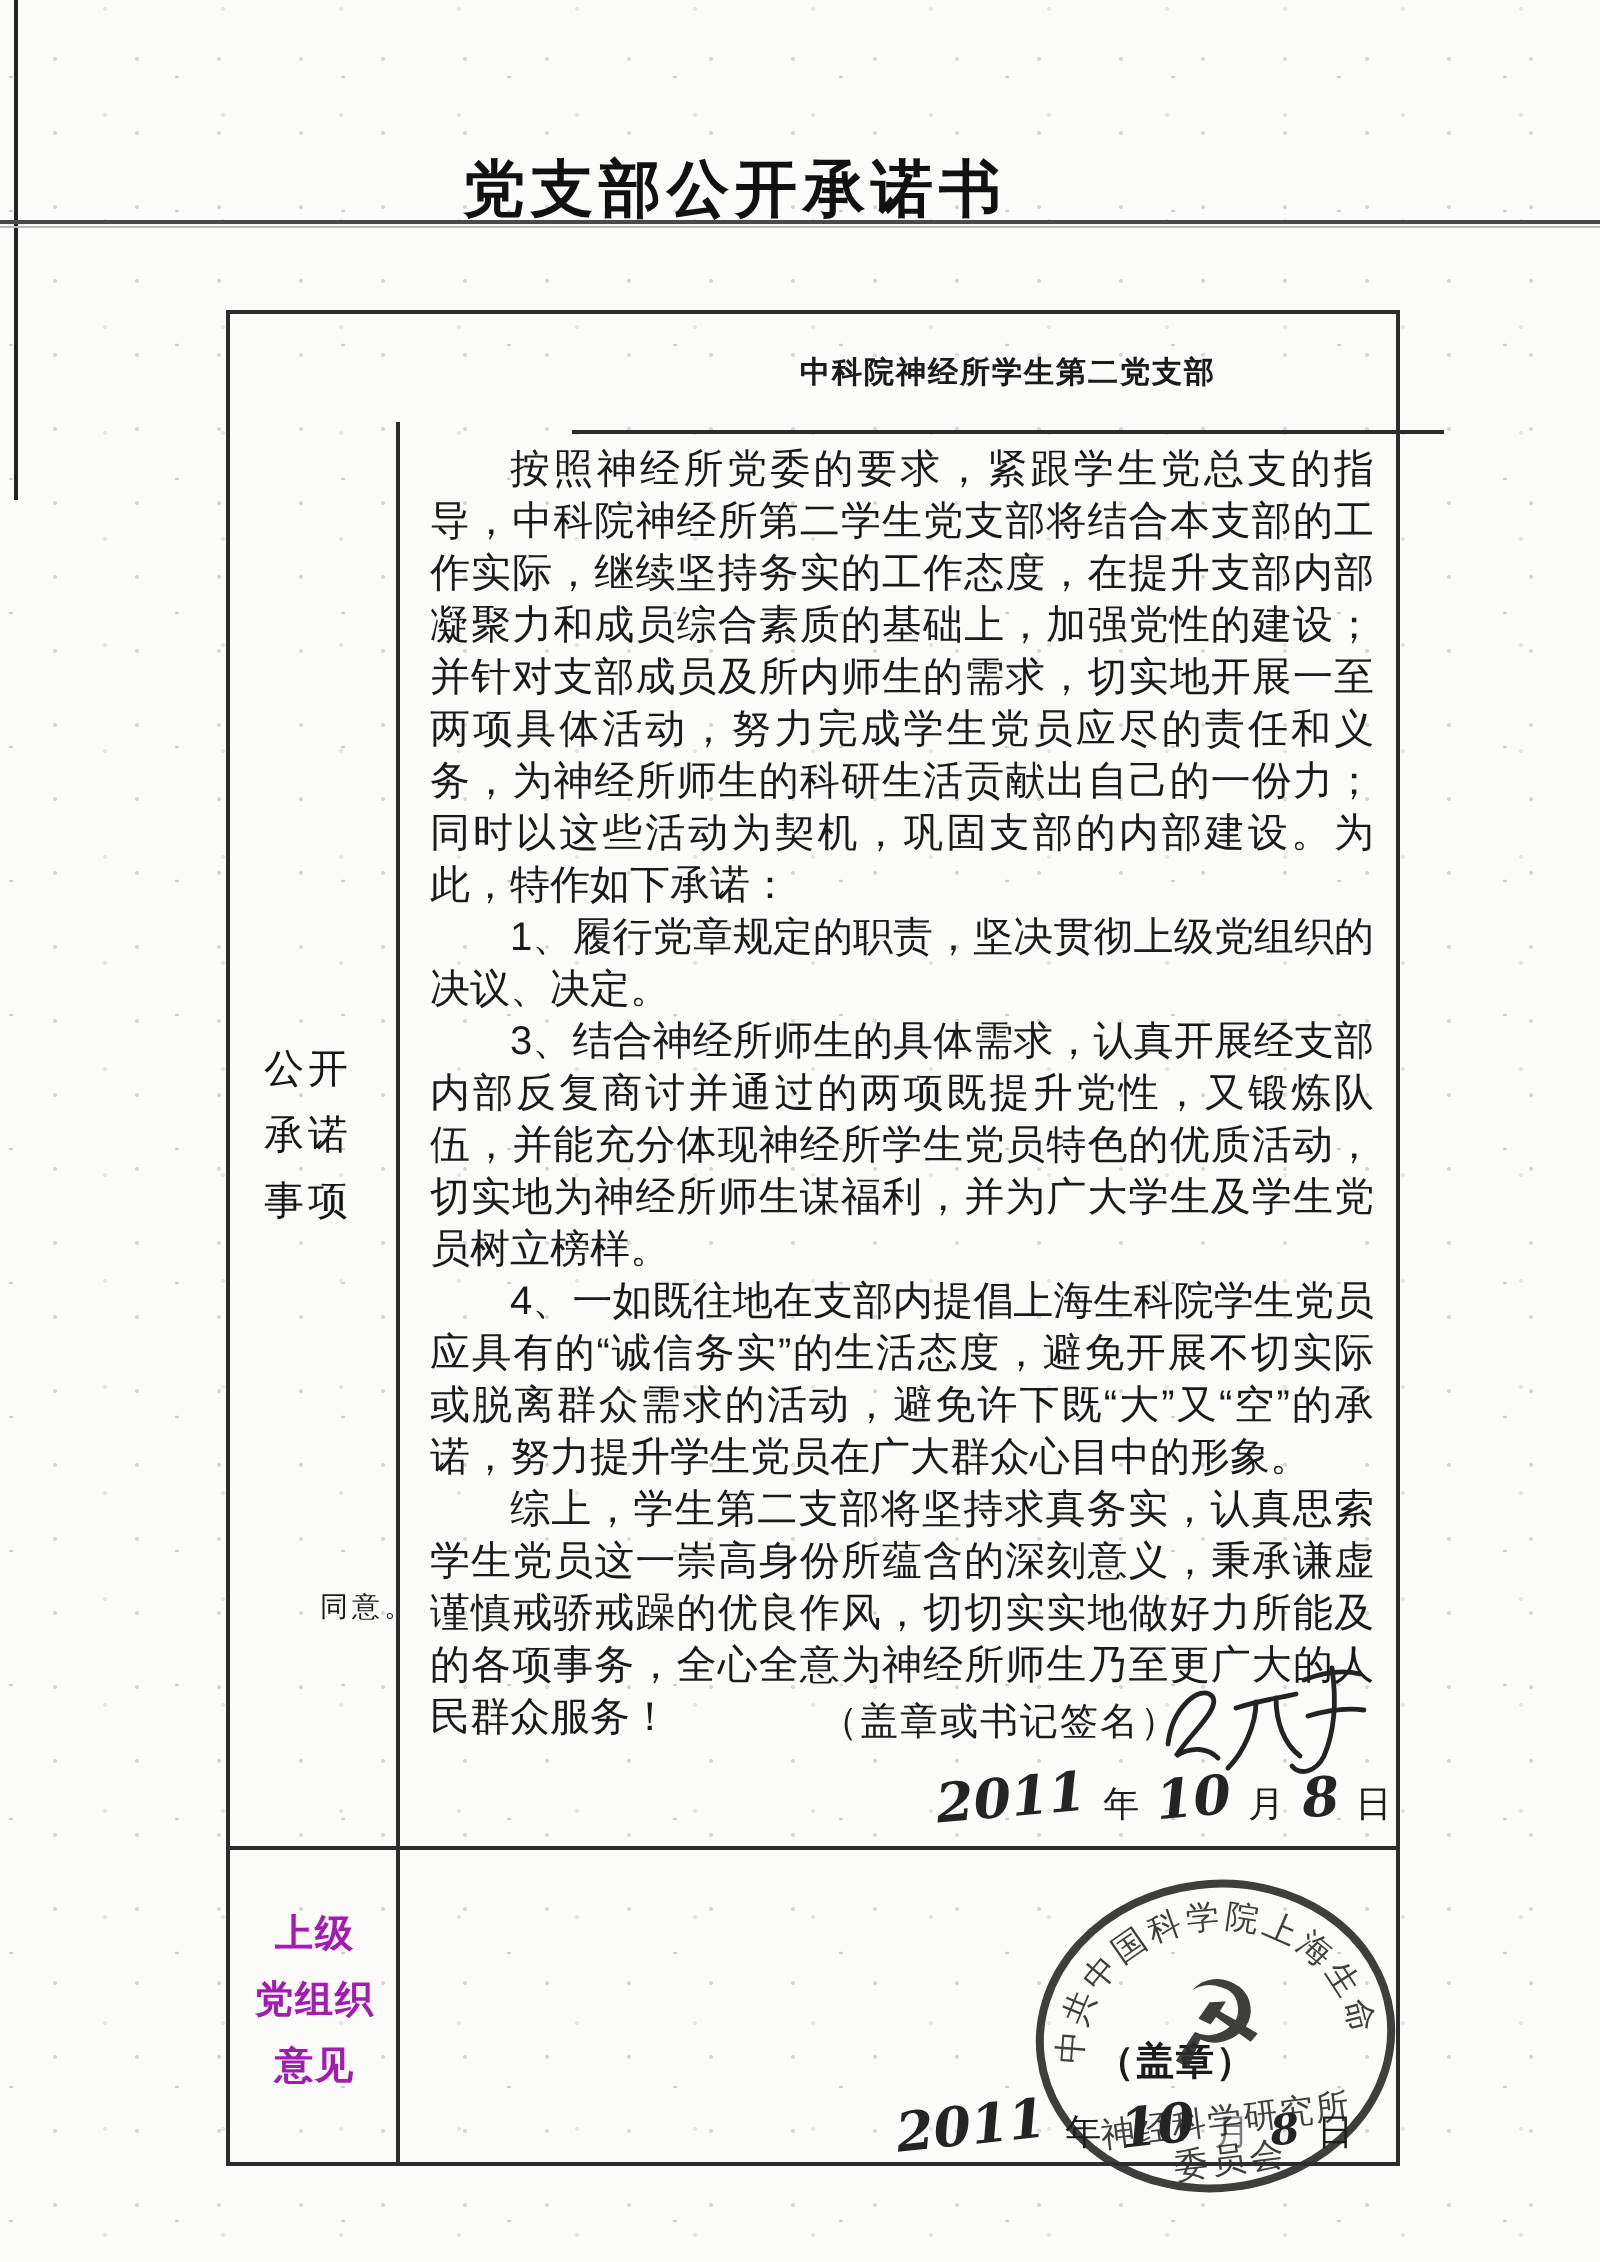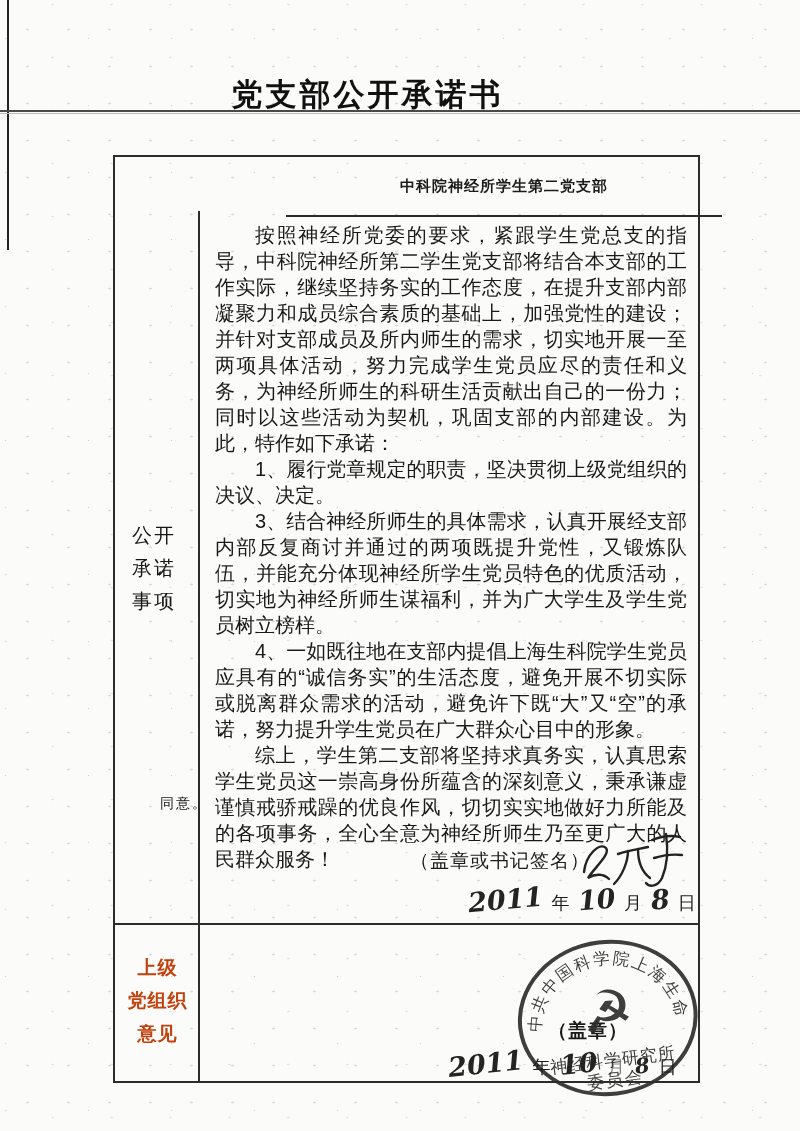--- a/index.html
+++ b/index.html
@@ -27,21 +27,21 @@
   .cell{position:absolute;box-sizing:border-box;}
   .row1-label{left:0;top:0;width:147px;height:54px;border-right:2px solid #2c2c2c;border-bottom:2px solid #2c2c2c;
     display:flex;align-items:center;justify-content:center;font-size:19px;font-weight:bold;letter-spacing:1px;}
   .row1-value{left:147px;top:0;width:436px;height:60px;border-bottom:2px solid #2c2c2c;
     display:flex;align-items:center;justify-content:center;font-size:15px;font-weight:bold;letter-spacing:1px;margin-left:24px;}
   .row2-label{left:0;top:54px;width:85px;height:714px;border-right:2px solid #2c2c2c;border-bottom:2px solid #2c2c2c;}
   .row2-label .lines{position:absolute;left:17px;top:308px;font-size:20px;line-height:33px;letter-spacing:2px;color:#161616;}
   .row2-content{left:85px;top:54px;width:498px;height:714px;border-bottom:2px solid #2c2c2c;padding:11px 11px 0 15px;}
   .row2-content p{margin:0;text-indent:2em;font-size:20px;line-height:26px;text-align:justify;color:#1a1a1a;}
   .row3-label{left:0;top:768px;width:85px;height:156px;border-right:2px solid #2c2c2c;}
-  .row3-label .lines{position:absolute;left:0;top:26px;width:85px;text-align:center;font-size:19px;line-height:33px;letter-spacing:1px;font-weight:bold;color:#c2410c;}
+  .row3-label .lines{position:absolute;left:0;top:26px;width:85px;text-align:center;font-size:19px;line-height:33px;letter-spacing:1px;font-weight:bold;color:#a21caf;}
   .row3-comment{left:160px;top:795px;font-size:14px;letter-spacing:2px;}
   
   .sig-line{left:410px;top:848px;width:280px;font-size:19px;letter-spacing:1px;white-space:nowrap;}
   .sig-scribble{left:578px;top:828px;}
   .hand{font-family:"DejaVu Serif","Liberation Serif",serif;font-style:italic;font-weight:bold;color:#242424;display:inline-block;}
   .date1{left:468px;top:884px;white-space:nowrap;}
   .date1 .hand{font-size:27px;transform:rotate(-5deg);}
   .date1 .unit{font-size:18px;margin:0 4px;}
   .date2{left:448px;top:1048px;white-space:nowrap;z-index:7;}
   .date2 .hand{font-size:27px;transform:rotate(-6deg);}

